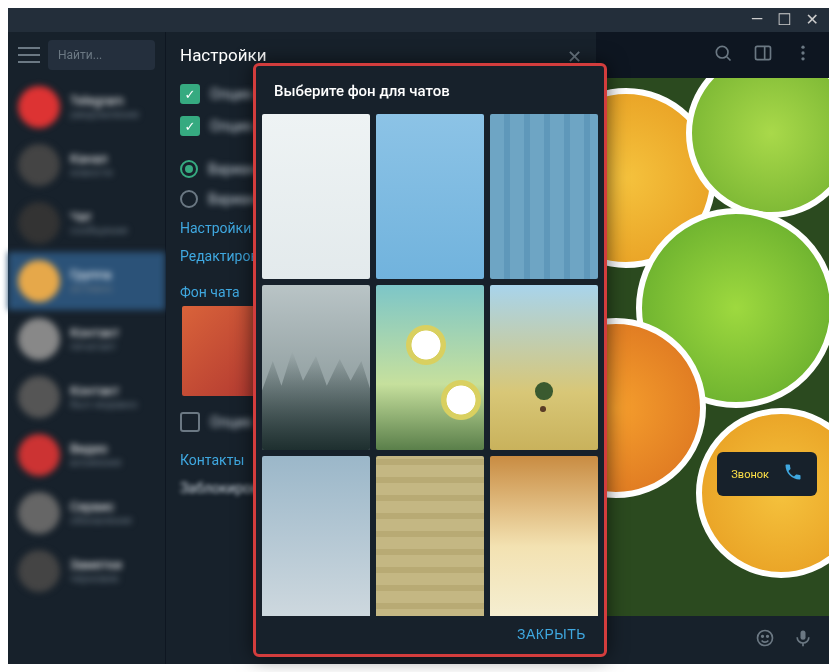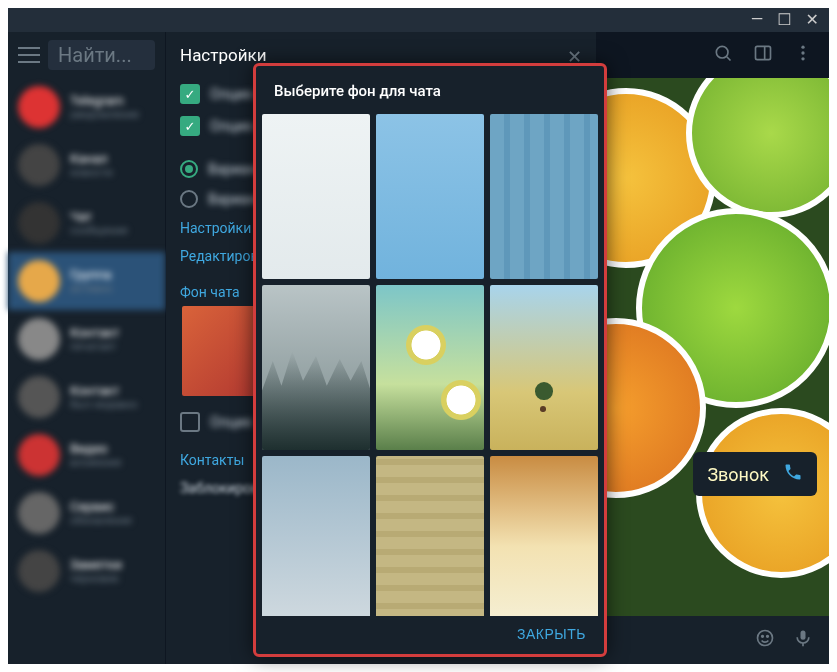--- a/index.html
+++ b/index.html
@@ -46,21 +46,21 @@
   .hamburger div { height: 2px; background: #6b7883; }
   .search {
     flex: 1;
     background: #242f3d;
     border-radius: 4px;
     height: 30px;
     display: flex;
     align-items: center;
     padding: 0 10px;
     color: #6b7883;
-    font-size: 20px;
+    font-size: 12px;
   }
   .chatlist { filter: blur(3px); }
   .chat-item {
     display: flex;
     align-items: center;
     gap: 10px;
     padding: 8px 10px;
   }
   .chat-item.active { background: #2b5278; }
   .avatar {
@@ -166,22 +166,22 @@
   .call-bar {
     position: absolute;
     right: 12px;
     bottom: 120px;
     background: #17212b;
     border-radius: 6px;
     padding: 10px 14px;
     display: flex;
     align-items: center;
     gap: 14px;
-    color: #fef9c3;
-    font-size: 18px;
+    color: #fde047;
+    font-size: 11px;
   }
   .call-bar .phone { color: #3fa8e0; font-size: 18px; }
   .chat-input {
     height: 48px;
     background: #17212b;
     display: flex;
     align-items: center;
     justify-content: flex-end;
     gap: 18px;
     padding: 0 16px;
@@ -420,21 +420,21 @@
               <path d="M12 14a3 3 0 0 0 3-3V6a3 3 0 0 0-6 0v5a3 3 0 0 0 3 3z"></path>
               <path d="M19 11a7 7 0 0 1-14 0" fill="none" stroke="currentColor" stroke-width="2"></path>
               <line x1="12" y1="18" x2="12" y2="22" stroke="currentColor" stroke-width="2"></line>
             </svg></span>
       </div>
     </div>
 
   </div>
 
   <div class="modal">
-    <div class="modal-title">Выберите фон для чата</div>
+    <div class="modal-title">Выберите фон для чатов</div>
     <div class="modal-grid">
       <div class="wall w1"></div>
       <div class="wall w2"></div>
       <div class="wall w3"></div>
       <div class="wall w4"></div>
       <div class="wall w5"></div>
       <div class="wall w6"></div>
       <div class="wall w7"></div>
       <div class="wall w8"></div>
       <div class="wall w9"></div>

